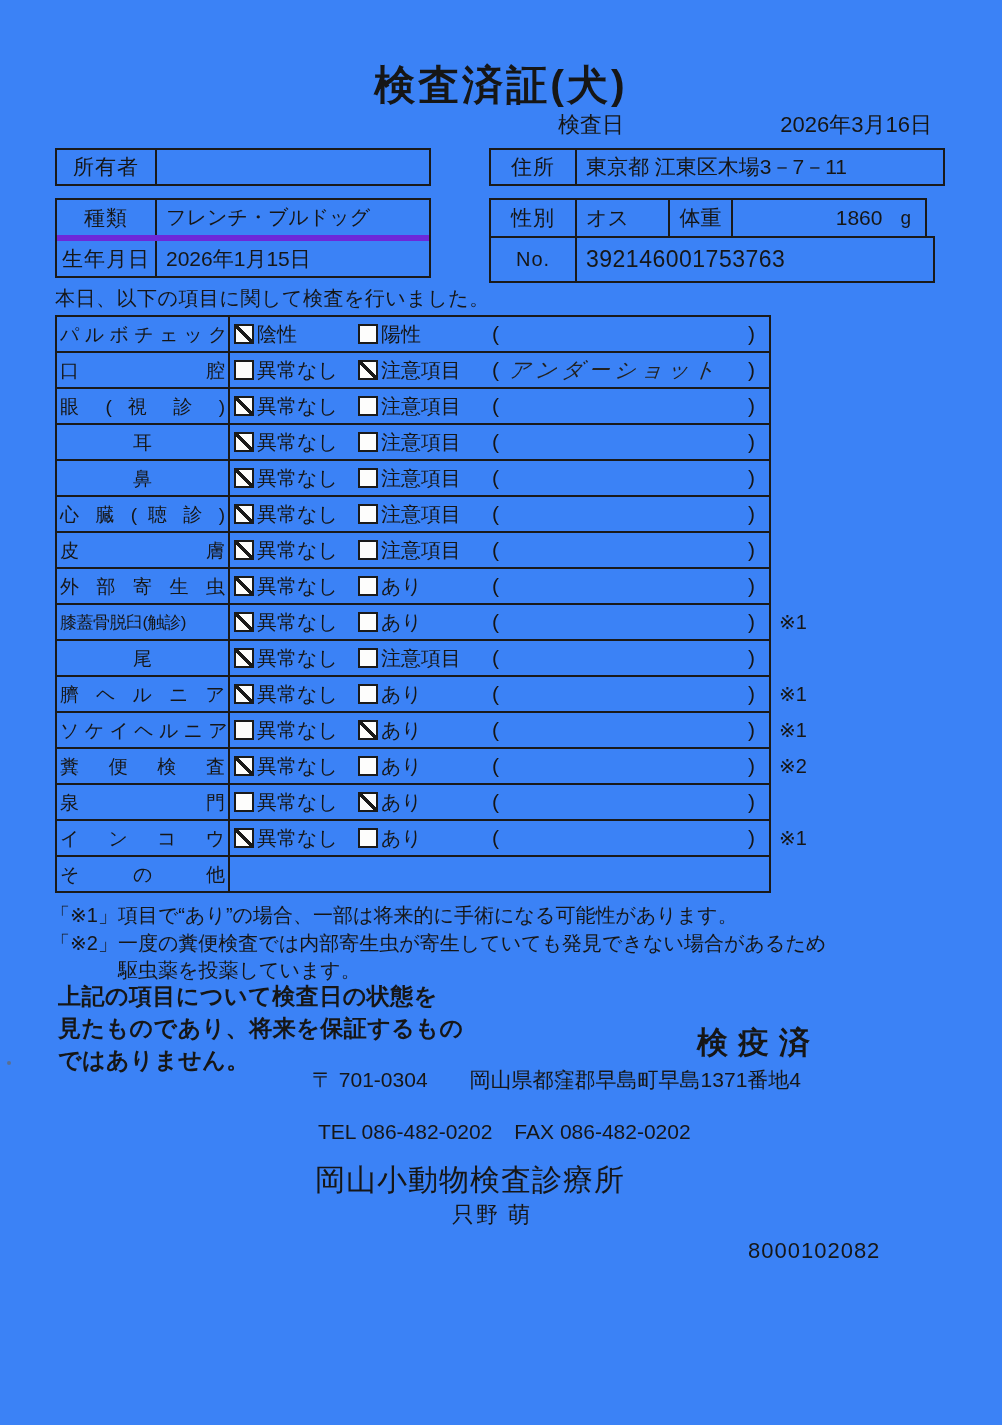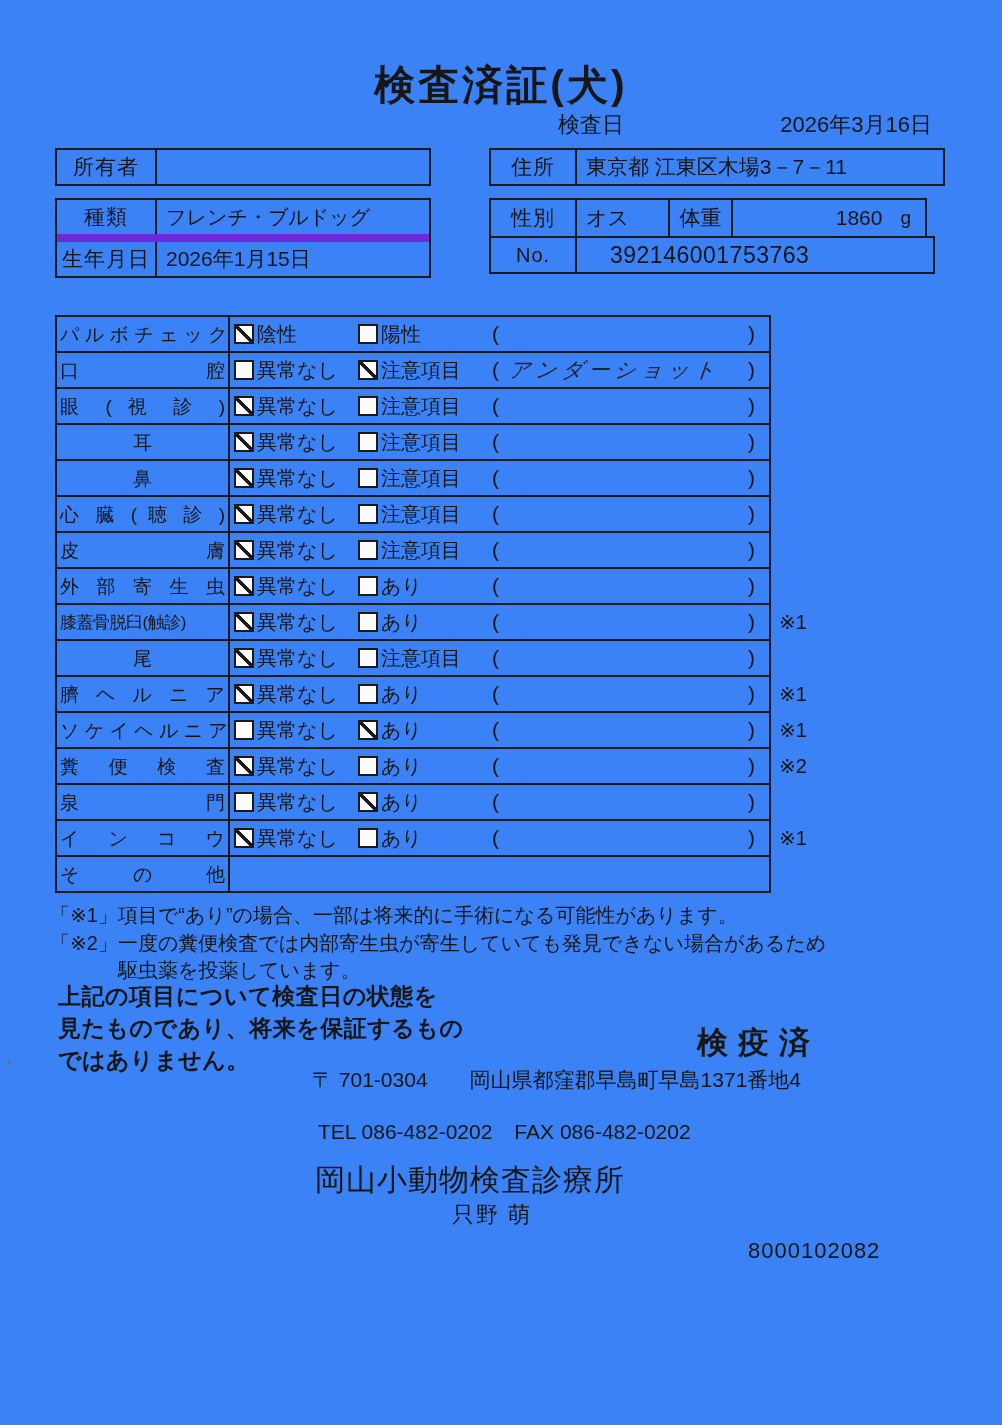--- a/index.html
+++ b/index.html
@@ -16,25 +16,25 @@
   .exam-value{top:110px;right:70px;font-size:22px;}
   
   .box{border:2px solid #1a1a1a;display:flex;box-sizing:border-box;align-items:stretch;}
   .cell{display:flex;align-items:center;box-sizing:border-box;font-size:21px;}
   .cell.lab{justify-content:center;border-right:2px solid #1a1a1a;letter-spacing:1px;}
   .cell.val{padding-left:9px;}
   .ownerBox{top:148px;left:55px;width:376px;height:38px;}
   .addrBox{top:148px;left:489px;width:456px;height:38px;}
   .leftBox{top:198px;left:55px;width:376px;height:80px;flex-direction:column;}
   .leftBox .r{display:flex;flex:1;}
-  .leftBox .r1{border-bottom:8px solid #6d28d9;}
+  .leftBox .r1{border-bottom:6px solid #6d28d9;}
   .w100{width:100px;flex:none;}
   .w88{width:86px;flex:none;}
   .sexRow{top:198px;left:489px;width:438px;height:40px;}
-  .noRow{top:236px;left:489px;width:446px;height:38px;gap:24px;}
+  .noRow{top:236px;left:489px;width:446px;height:47px;}
   .wcell{width:93px;flex:none;border-right:2px solid #1a1a1a;padding-left:9px;}
   .wlab{width:63px;flex:none;border-right:2px solid #1a1a1a;justify-content:center;}
   .weightVal{flex:1;justify-content:flex-end;padding-right:14px;}
   .weightVal .unit{font-size:19px;margin-left:18px;}
   .noVal{font-size:23px;letter-spacing:.5px;}
   .noLab{font-size:20px;letter-spacing:0;}
   
   .intro{top:285px;left:55px;font-size:20px;letter-spacing:.5px;}
   
   .chk-table{top:315px;left:55px;width:716px;height:578px;border:2px solid #1a1a1a;
@@ -111,20 +111,21 @@
       <span>1860</span>
       <span class="unit">g</span>
     </div>
   </div>
 
   <div class="abs box noRow">
     <div class="cell lab w88 noLab">No.</div>
     <div class="cell val noVal" style="flex:1">392146001753763</div>
   </div>
 
+  <div class="abs intro">本日、以下の項目に関して検査を行いました。</div>
 
   <div class="abs chk-table">
       <div class="chk-row">
       <div class="chk-label justify">パ ル ボ チ ェ ッ ク</div>
       <div class="chk-content">
         <span class="opt o1">
           <span class="cbx checked"></span>
           <span class="optlab">陰性</span>
         </span>
         <span class="opt o2">

